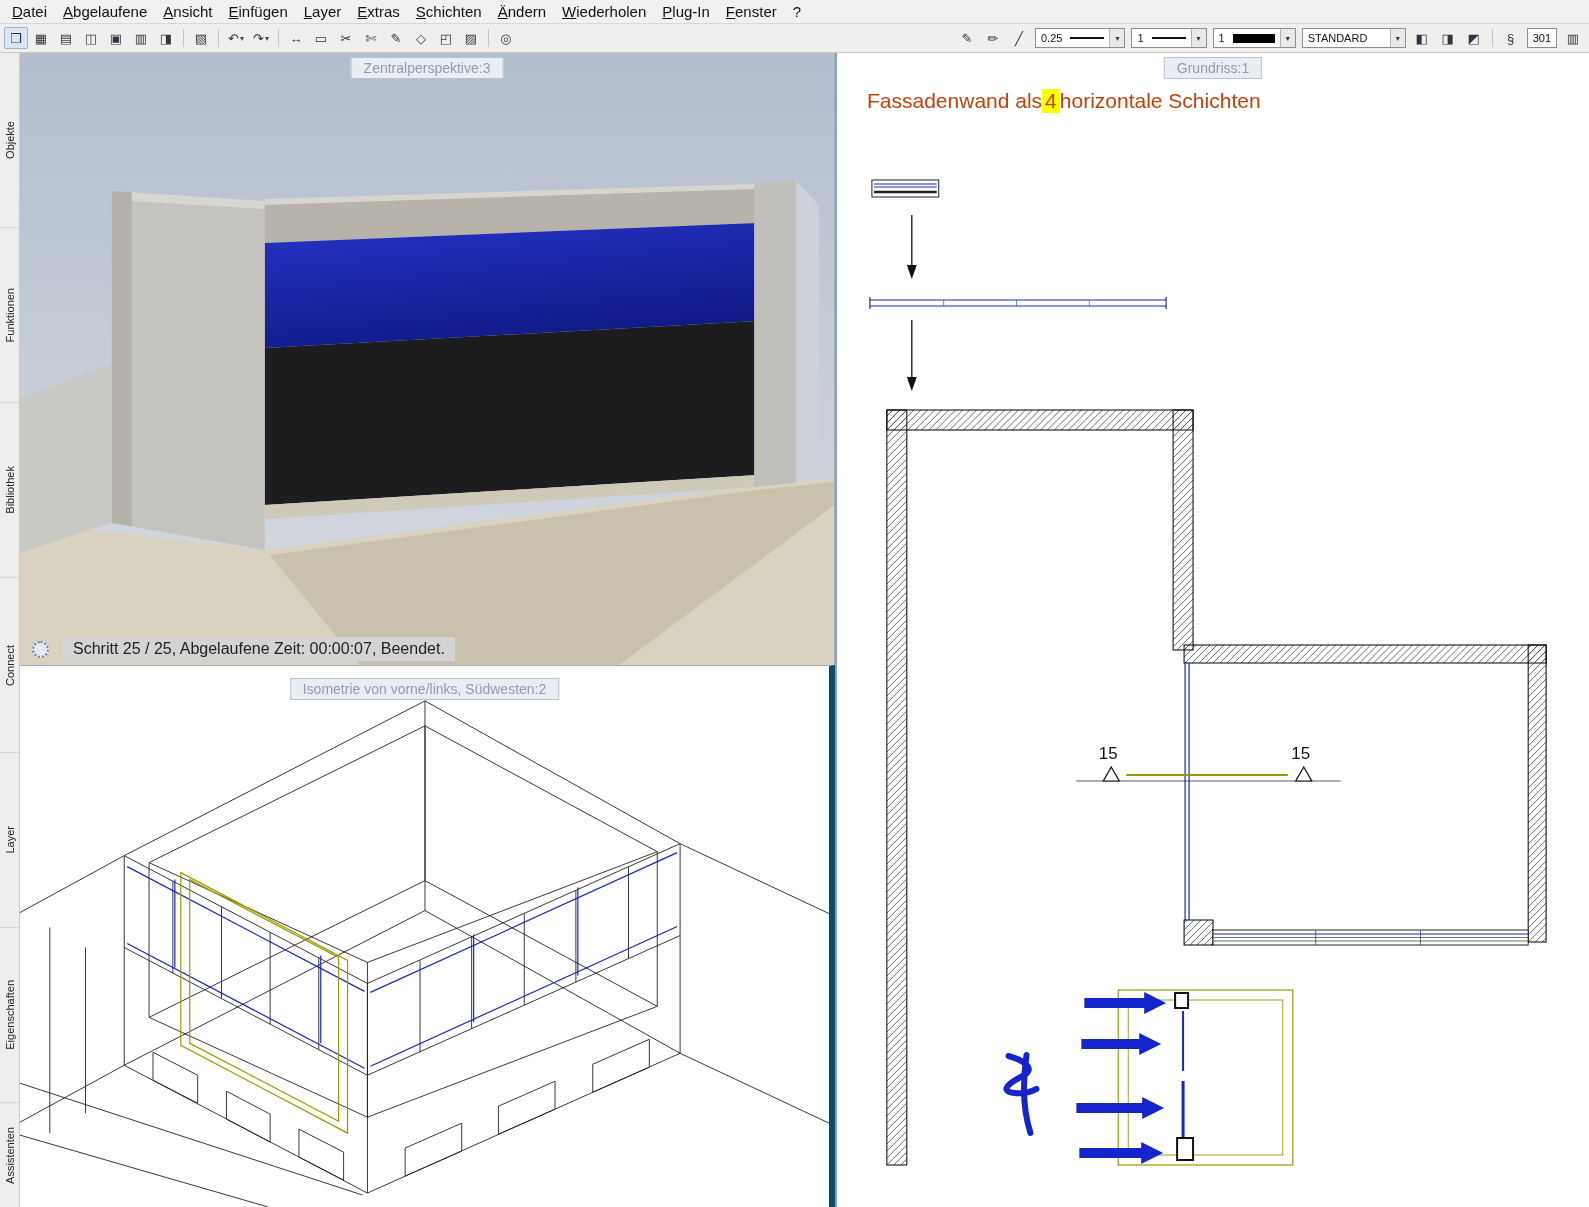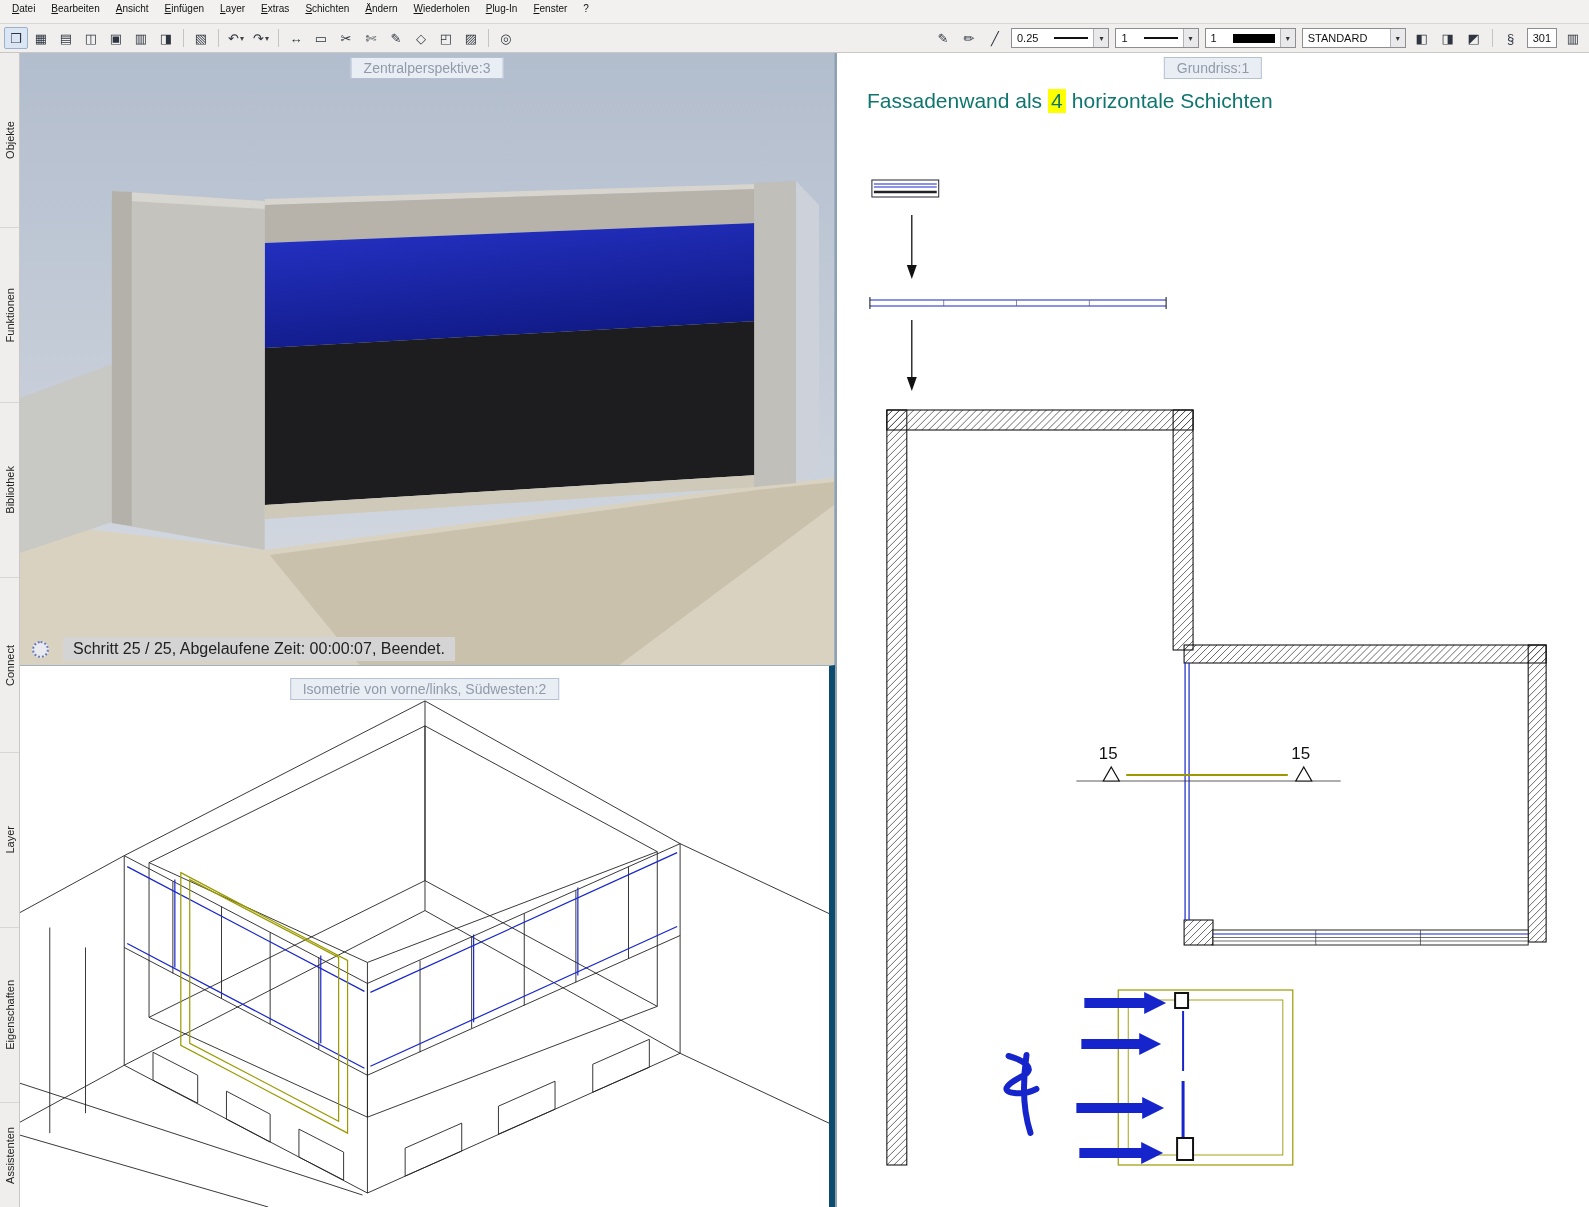--- a/index.html
+++ b/index.html
@@ -1,33 +1,33 @@
 <!DOCTYPE html>
 <html><head>
 <meta charset="utf-8">
 <style>
   *{box-sizing:border-box;margin:0;padding:0}
   html,body{width:1589px;height:1207px;overflow:hidden}
   body{font-family:"Liberation Sans",sans-serif;background:#eceae6;color:#111}
   .app{width:1589px;height:1207px;display:flex;flex-direction:column}
 
   
-  .menubar{height:24px;background:#f2f1ef;border-bottom:1px solid #d9d7d3;display:flex;padding:0 4px;font-size:10px}
+  .menubar{height:24px;background:#f2f1ef;border-bottom:1px solid #d9d7d3;display:flex;align-items:center;padding:0 4px;font-size:15px}
   .menu-item{display:inline-block;padding:3px 8px;cursor:default}
   .menu-item::first-letter{text-decoration:underline}
 
   
   .toolbar{height:29px;background:#f0efed;border-bottom:1px solid #c9c7c3;display:flex;align-items:center;padding:0 4px;gap:1px;font-size:11px;overflow:hidden;white-space:nowrap}
   .tb-btn{min-width:24px;height:22px;display:inline-flex;align-items:center;justify-content:center;border:1px solid transparent;border-radius:2px;color:#2e3540;font-size:13px;gap:1px}
   .tb-btn.active{background:#dbe6f5;border-color:#9ab0cc}
   .tb-btn .caret{font-size:8px;color:#444}
   .tb-sep{width:1px;height:18px;background:#c6c4c0;margin:0 4px}
   .tb-right{margin-left:auto;display:flex;align-items:center;gap:2px}
   .combo{display:inline-flex;align-items:center;border:1px solid #8d8d92;background:#fff;height:20px;margin:0 2px}
-  .combo .val{padding:0 5px;display:flex;align-items:center;gap:16px;font-size:11px}
+  .combo .val{padding:0 5px;display:flex;align-items:center;gap:8px;font-size:11px}
   .combo .drop{width:15px;align-self:stretch;border-left:1px solid #b3b3b8;background:#e9e9ec;display:flex;align-items:center;justify-content:center;font-size:8px;color:#333}
   .line-sample{display:inline-block;width:34px;height:2px;background:#111}
   .swatch{display:inline-block;width:42px;height:9px;background:#000}
 
   
   .workspace{flex:1;display:flex;min-height:0}
   .side-tabs{width:20px;background:#efeeec;border-right:1px solid #cac8c4;display:flex;flex-direction:column}
   .side-tab{height:175px;display:flex;align-items:center;justify-content:center;border-bottom:1px solid #d8d6d2;font-size:11px;color:#222;overflow:hidden}
   .side-tab:last-child{flex:1;border-bottom:none}
   .side-tab span{writing-mode:vertical-rl;transform:rotate(180deg);white-space:nowrap}
@@ -40,33 +40,33 @@
   .vp-plan{flex:1;overflow:hidden}
   .vp svg{display:block;width:100%;height:100%}
 
   .vp-title{position:absolute;top:4px;left:50%;transform:translateX(-50%);background:#e9eef5;border:1px solid #b6c2d2;color:#929aa8;font-size:14px;padding:2px 12px;z-index:5;white-space:nowrap}
   .vp-iso .vp-title{top:12px}
 
   .render-status{position:absolute;left:12px;bottom:4px;display:flex;align-items:center;gap:14px;z-index:5}
   .spinner{width:17px;height:17px;border-radius:50%;border:2px dotted #6a7ab8;background:#e9e9f0}
   .status-box{background:#d4d4d4;color:#222;font-size:16px;padding:3px 10px}
 
-  .plan-heading{position:absolute;top:36px;left:30px;font-size:21px;color:#0f766e;z-index:4;display:flex;gap:6px;align-items:baseline}
+  .plan-heading{position:absolute;top:36px;left:30px;font-size:21px;color:#c2410c;z-index:4;display:flex;align-items:baseline}
   .plan-heading .hl{background:#ffff00;padding:0 3px}
 
   svg text{font-family:"Liberation Sans",sans-serif}
 </style>
 </head>
 <body>
 
 <div class="app">
 
   <div class="menubar">
     <span class="menu-item">Datei</span>
-    <span class="menu-item">Bearbeiten</span>
+    <span class="menu-item">Abgelaufene</span>
     <span class="menu-item">Ansicht</span>
     <span class="menu-item">Einfügen</span>
     <span class="menu-item">Layer</span>
     <span class="menu-item">Extras</span>
     <span class="menu-item">Schichten</span>
     <span class="menu-item">Ändern</span>
     <span class="menu-item">Wiederholen</span>
     <span class="menu-item">Plug-In</span>
     <span class="menu-item">Fenster</span>
     <span class="menu-item">?</span>

